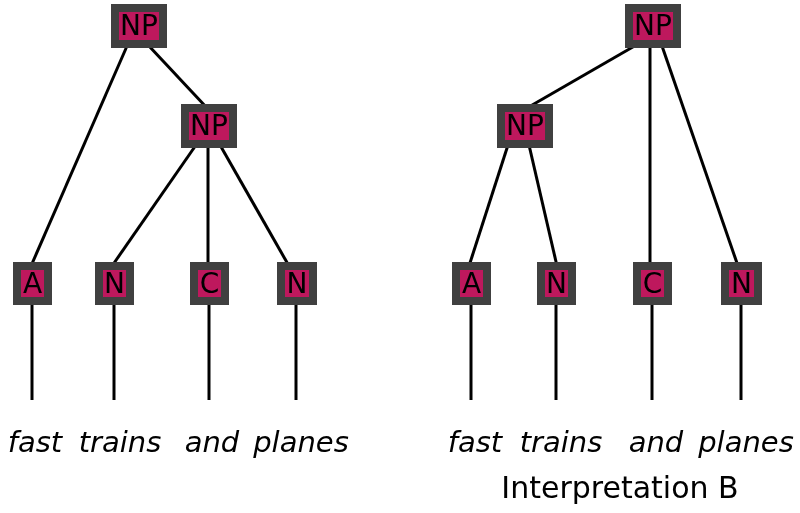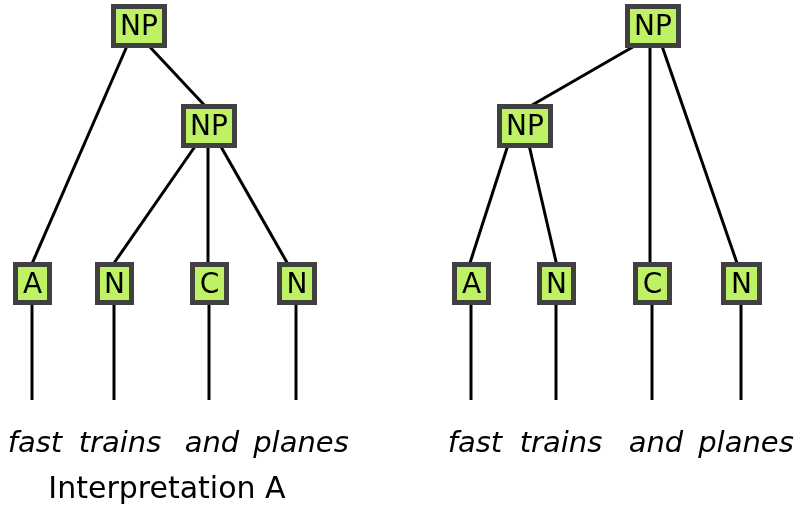--- a/index.html
+++ b/index.html
@@ -18,22 +18,22 @@
   }
   #edges {
     position: absolute;
     left: 0;
     top: 0;
     z-index: 1;
   }
   .node {
     position: absolute;
     box-sizing: border-box;
-    border: 5px solid #404040;
-    background: #bef264;
+    border: 8px solid #404040;
+    background: #be185d;
     display: flex;
     align-items: center;
     justify-content: center;
     font-size: 28px;
     line-height: 1;
     z-index: 2;
     color: #000000;
   }
   .word {
     position: absolute;
@@ -90,29 +90,29 @@
   <div class="node" style="left:13px; top:262px; width:39px; height:43px">A</div>
   <div class="node" style="left:95px; top:262px; width:39px; height:43px">N</div>
   <div class="node" style="left:190px; top:262px; width:39px; height:43px">C</div>
   <div class="node" style="left:277px; top:262px; width:40px; height:43px">N</div>
 
   <div class="word" style="left:35px; top:407px">fast</div>
   <div class="word" style="left:120px; top:407px">trains</div>
   <div class="word" style="left:212px; top:407px">and</div>
   <div class="word" style="left:301px; top:407px">planes</div>
 
-  <div class="caption" style="left:167px; top:471px">Interpretation A</div>
 
   <div class="node" style="left:625px; top:4px; width:56px; height:44px">NP</div>
   <div class="node" style="left:497px; top:104px; width:56px; height:44px">NP</div>
 
   <div class="node" style="left:452px; top:262px; width:39px; height:43px">A</div>
   <div class="node" style="left:537px; top:262px; width:39px; height:43px">N</div>
   <div class="node" style="left:633px; top:262px; width:39px; height:43px">C</div>
   <div class="node" style="left:721px; top:262px; width:41px; height:43px">N</div>
 
   <div class="word" style="left:475px; top:407px">fast</div>
   <div class="word" style="left:561px; top:407px">trains</div>
   <div class="word" style="left:656px; top:407px">and</div>
   <div class="word" style="left:746px; top:407px">planes</div>
 
+  <div class="caption" style="left:620px; top:471px">Interpretation B</div>
 
 </div>
 
 </body></html>

